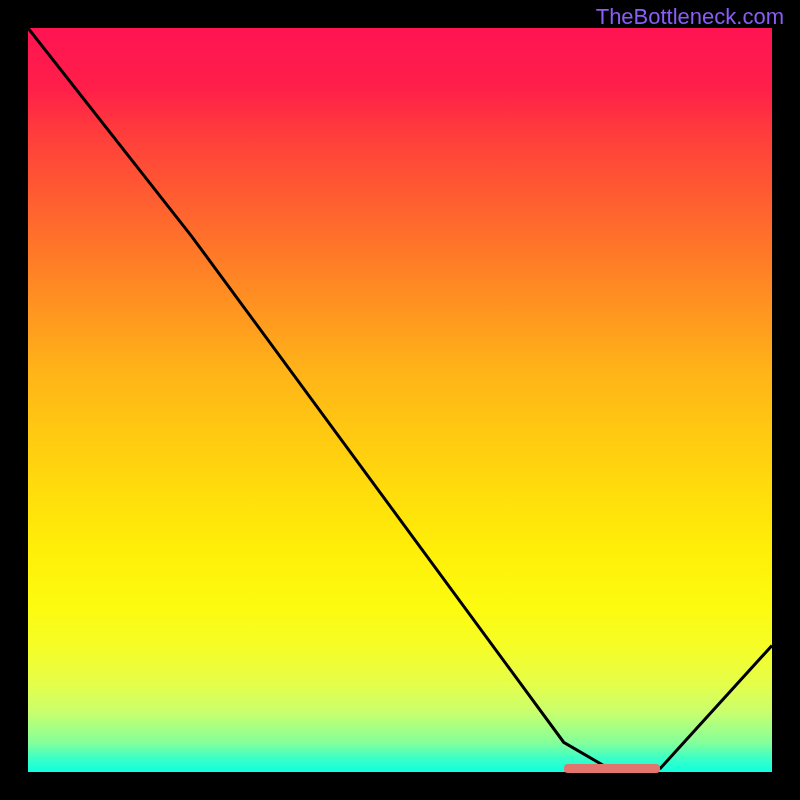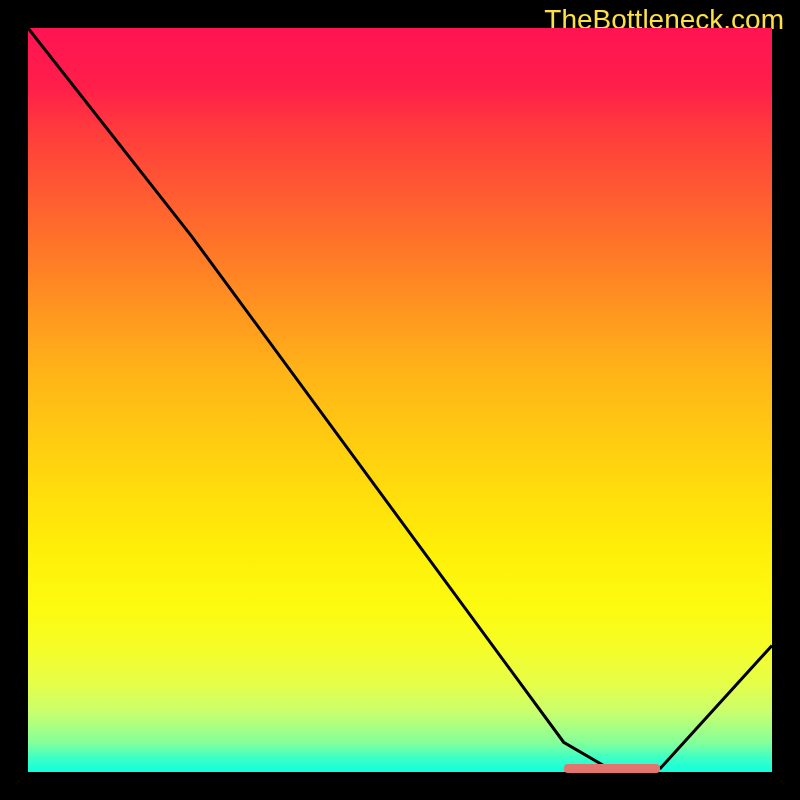--- a/index.html
+++ b/index.html
@@ -7,22 +7,22 @@
     width: 800px;
     height: 800px;
     background: #000;
     font-family: Arial, sans-serif;
     position: relative;
   }
   .attribution {
     position: absolute;
     top: 4px;
     right: 16px;
-    color: #fde047;
-    font-size: 28px;
+    color: #8b5cf6;
+    font-size: 22px;
     font-weight: 500;
   }
   .plot-area {
     position: absolute;
     left: 28px;
     top: 28px;
     width: 744px;
     height: 744px;
   }
   .gradient-bg {

